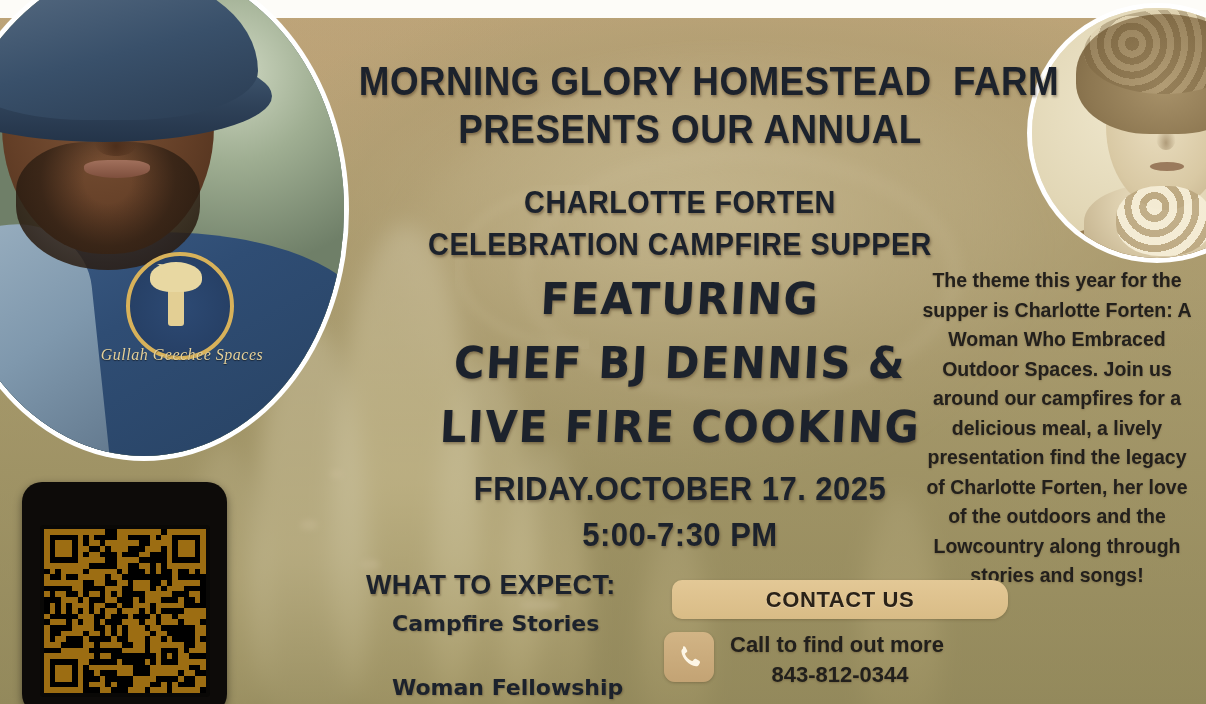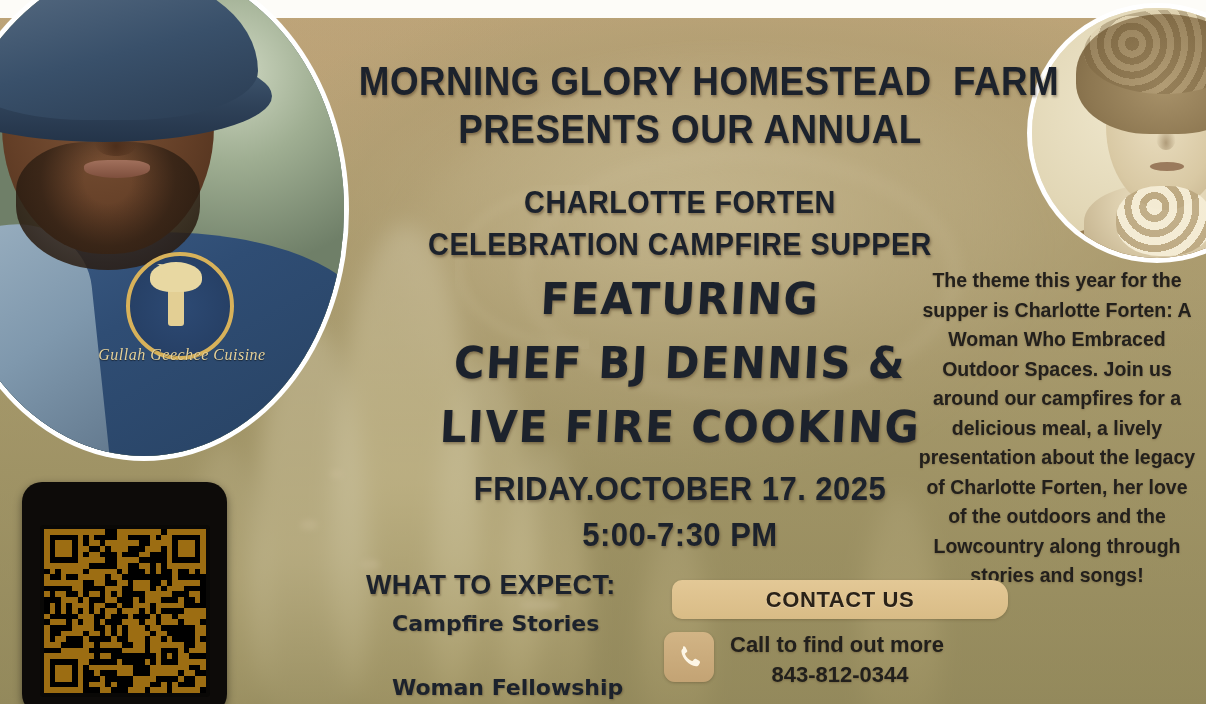--- a/index.html
+++ b/index.html
@@ -186,21 +186,21 @@
     <div class="eye" style="left:186px;top:116px;"></div>
     <div class="pupil" style="left:198px;top:117px;"></div>
     <div class="brow" style="left:86px;top:100px;"></div>
     <div class="brow" style="left:182px;top:98px;"></div>
     <div class="chef-brim"></div>
     <div class="chef-hat"></div>
     <div class="logo-ring"></div>
     <div class="logo-tree"></div>
     <div class="logo-crown"></div>
     <div class="logo-moon"></div>
-    <div class="logo-text">Gullah Geechee Cuisine</div>
+    <div class="logo-text">Gullah Geechee Spaces</div>
   </div>
 
   <div class="portrait-circle">
     <div class="p-bg"></div>
     <div class="p-dress"></div>
     <div class="p-collar"></div>
     <div class="p-face"></div>
     <div class="p-eye" style="left:92px;top:104px;"></div>
     <div class="p-eye" style="left:148px;top:102px;"></div>
     <div class="p-nose"></div>
@@ -216,21 +216,21 @@
   <div class="t headline h2 center" style="left:400px;top:184px;width:560px;">CHARLOTTE FORTEN</div>
   <div class="t headline h2 center" style="left:400px;top:226px;width:560px;">CELEBRATION CAMPFIRE SUPPER</div>
 
   <div class="t feat center" style="left:420px;top:268px;width:520px;">FEATURING</div>
   <div class="t feat center" style="left:400px;top:332px;width:560px;">CHEF BJ DENNIS &amp;</div>
   <div class="t feat center" style="left:400px;top:396px;width:560px;">LIVE FIRE COOKING</div>
 
   <div class="t date center" style="left:420px;top:466px;width:520px;">FRIDAY.OCTOBER 17. 2025</div>
   <div class="t date center" style="left:420px;top:512px;width:520px;">5:00-7:30 PM</div>
 
-  <div class="para">The theme this year for the supper is Charlotte Forten: A Woman Who Embraced Outdoor Spaces.    Join us around our campfires for a delicious meal, a lively presentation about the legacy of Charlotte Forten, her love of the outdoors and the Lowcountry along through stories and songs!</div>
+  <div class="para">The theme this year for the supper is Charlotte Forten: A Woman Who Embraced Outdoor Spaces.    Join us around our campfires for a delicious meal, a lively presentation find the legacy of Charlotte Forten, her love of the outdoors and the Lowcountry along through stories and songs!</div>
 
   <div class="t expect-title" style="left:366px;top:570px;">WHAT TO EXPECT:</div>
   <div class="t expect-item" style="left:392px;top:608px;">Campfire Stories</div>
   <div class="t expect-item" style="left:392px;top:672px;">Woman Fellowship</div>
 
   <div class="contact-pill">
     <span>CONTACT US</span>
   </div>
   <div class="phone-tile">
     <svg width="26" height="28" viewBox="0 0 24 24" aria-hidden="true">

